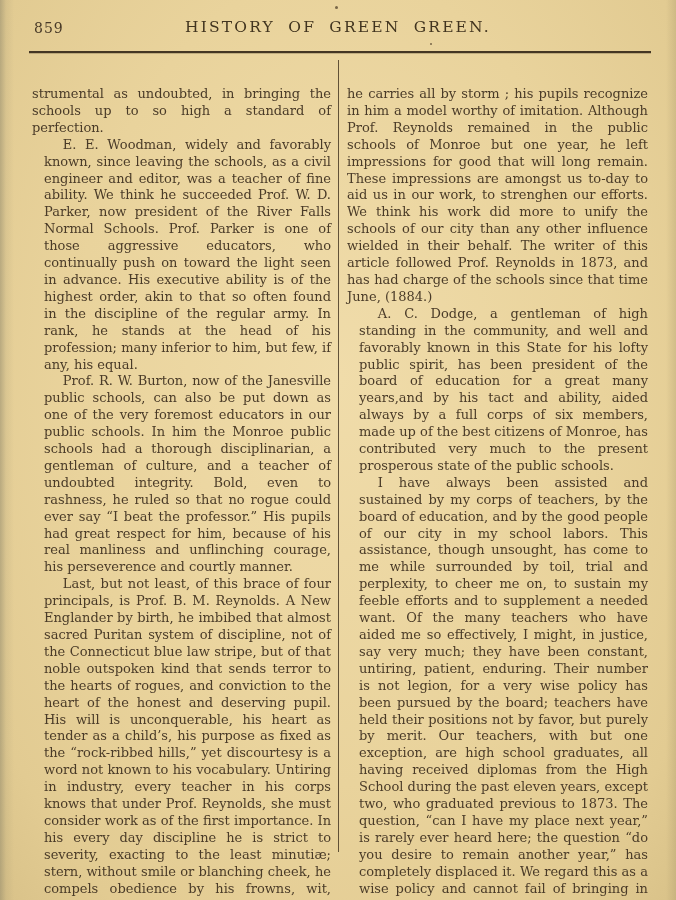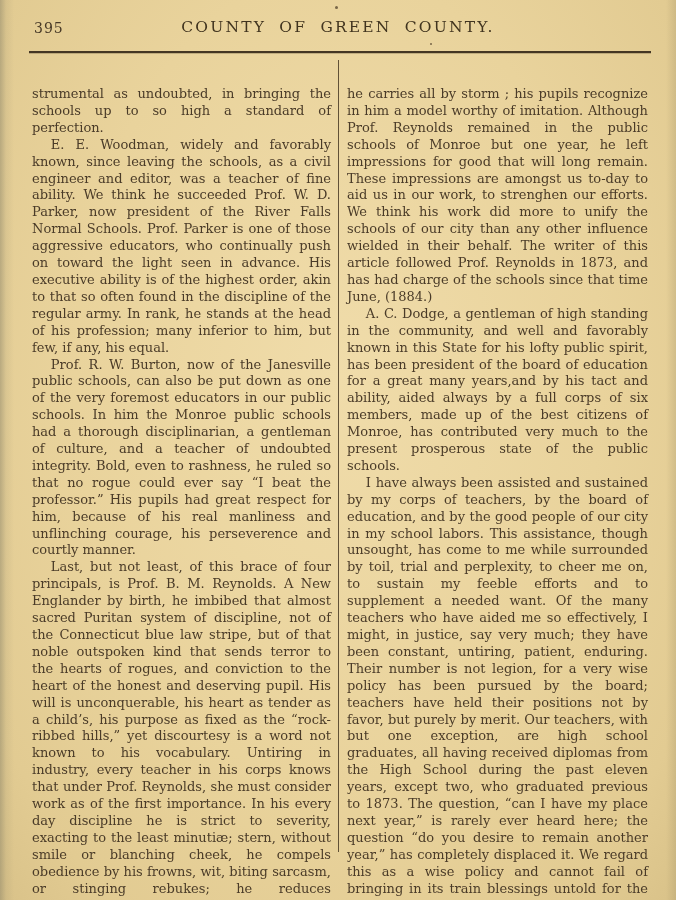--- a/index.html
+++ b/index.html
@@ -38,39 +38,39 @@
   .col {
     position: absolute; top: 86px;
     font-size: 13px; line-height: 16.9px;
     text-align: justify;
     text-justify: inter-word;
     color: #4a3b28;
   }
   .col-left  { left: 32px;  width: 299px; }
   .col-right { left: 347px; width: 301px; }
   .col p { margin: 0; padding: 0; }
-  .col p.indent { text-indent: 1.45em; }
+  .col p.indent { text-indent: 1.45em; margin-left: 12px; }
   .speck {
     position: absolute; border-radius: 50%;
     background: #5a4a32; opacity: 0.8;
   }
   .speck-a { top: 6px;  left: 335px; width: 3px; height: 3px; }
   .speck-b { top: 43px; left: 430px; width: 2px; height: 2px; }
 </style>
 </head>
 <body>
 
 <div class="page">
 
   <div class="speck speck-a"></div>
   <div class="speck speck-b"></div>
 
-  <div class="page-number">395</div>
+  <div class="page-number">859</div>
 
-  <div class="header-title">COUNTY OF GREEN COUNTY.</div>
+  <div class="header-title">HISTORY OF GREEN GREEN.</div>
 
   <div class="header-rule"></div>
 
   <div class="column-divider"></div>
 
   <div class="col col-left">
     <p>strumental as undoubted, in bringing the schools up to so high a standard of perfection.</p>
     <p class="indent">E. E. Woodman, widely and favorably known, since leaving the schools, as a civil engineer and editor, was a teacher of fine ability.  We think he succeeded Prof. W. D. Parker, now president of the River Falls Normal Schools. Prof. Parker is one of those aggressive educators, who continually push on toward the light seen in advance.  His executive ability is of the highest order, akin to that so often found in the discipline of the regular army.  In rank, he stands at the head of his profession; many inferior to him, but few, if any, his equal.</p>
     <p class="indent">Prof. R. W. Burton, now of the Janesville public schools, can also be put down as one of the very foremost educators in our public schools.  In him the Monroe public schools had a thorough disciplinarian, a gentleman of culture, and a teacher of undoubted integrity.  Bold, even to rashness, he ruled so that no rogue could ever say “I beat the professor.”  His pupils had great respect for him, because of his real manliness and unflinching courage, his perseverence and courtly manner.</p>
     <p class="indent">Last, but not least, of this brace of four principals, is Prof. B. M. Reynolds.  A New Englander by birth, he imbibed that almost sacred Puritan system of discipline, not of the Connecticut blue law stripe, but of that noble outspoken kind that sends terror to the hearts of rogues, and conviction to the heart of the honest and deserving pupil.  His will is unconquerable, his heart as tender as a child’s, his purpose as fixed as the “rock-ribbed hills,” yet discourtesy is a word not known to his vocabulary. Untiring in industry, every teacher in his corps knows that under Prof. Reynolds, she must consider work as of the first importance.  In his every day discipline he is strict to severity, exacting to the least minutiæ; stern, without smile or blanching cheek, he compels obedience by his frowns, wit, biting sarcasm, or stinging rebukes; he reduces irrepressibles by testing the stitches in their coat collars.  Thus firm and resolute,</p>

